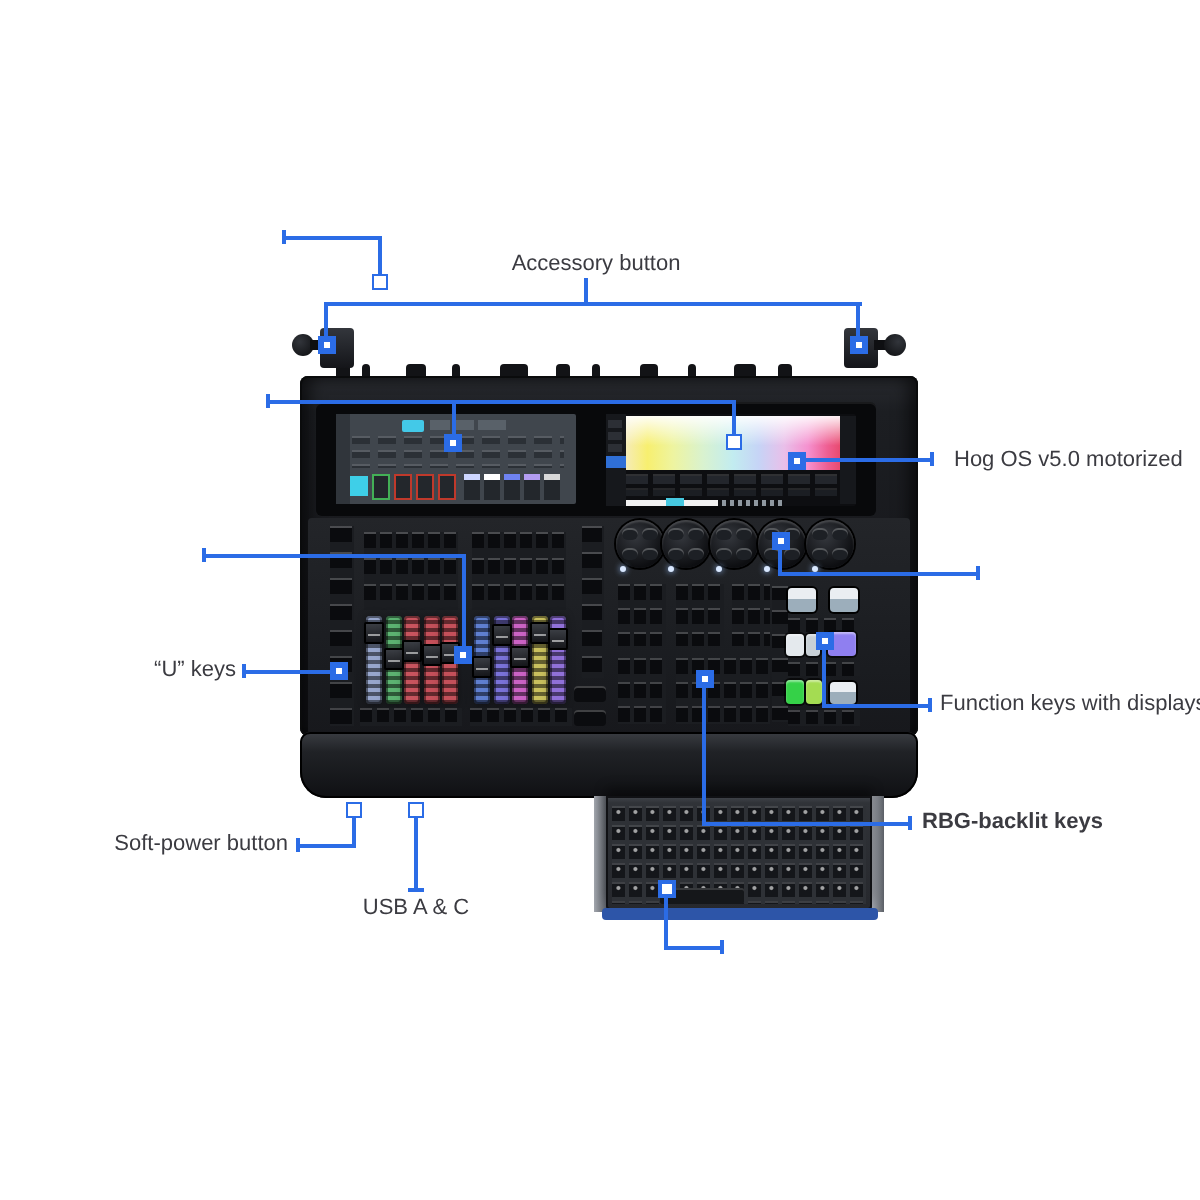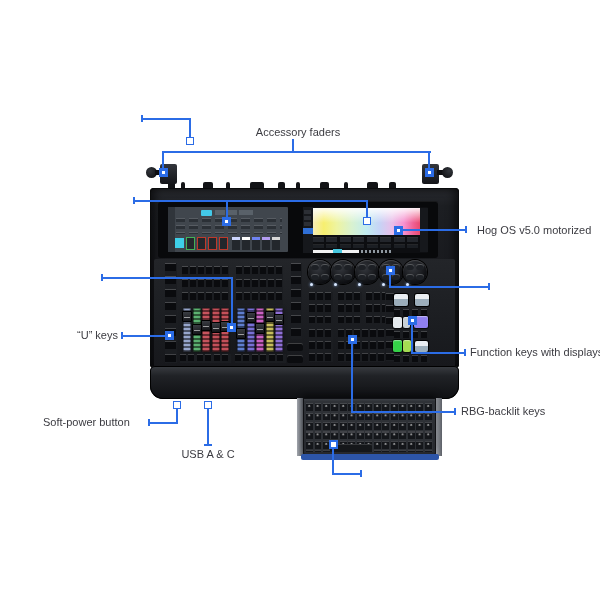--- a/index.html
+++ b/index.html
@@ -226,21 +226,21 @@
                 repeating-linear-gradient(180deg, rgba(255,255,255,.10) 0 1px, #14161a 1px 7.5px, #2e3136 7.5px 9.5px);
               background-size:8.5px 9.5px, auto, auto;"></div>
   <div class="abs" style="left:330px;top:444px;width:42px;height:8px;background:#15171a;border-radius:1px;box-shadow:inset 0 1px 0 rgba(255,255,255,.15);"></div>
   <div class="abs" style="left:301px;top:454px;width:138px;height:6px;background:#2d55a8;border-radius:2px;"></div>
 
   <div class="cl" style="left:141px;top:115px;width:2px;height:7px;"></div>
   <div class="cl" style="left:143px;top:118px;width:48px;height:2px;"></div>
   <div class="cl" style="left:189px;top:118px;width:2px;height:20px;"></div>
   <div class="mk mk-o" style="left:186px;top:137px;"></div>
 
-  <div class="lbl" style="left:246px;top:126px;width:104px;text-align:center;">Accessory faders</div>
+  <div class="lbl" style="left:246px;top:126px;width:104px;text-align:center;">Accessory button</div>
   <div class="cl" style="left:292px;top:139px;width:2px;height:14px;"></div>
   <div class="cl" style="left:162px;top:151px;width:269px;height:2px;"></div>
   <div class="cl" style="left:162px;top:153px;width:2px;height:17px;"></div>
   <div class="cl" style="left:428px;top:153px;width:2px;height:17px;"></div>
   <div class="mk mk-f" style="left:159px;top:168px;"></div>
   <div class="mk mk-f" style="left:425px;top:168px;"></div>
 
   <div class="cl" style="left:133px;top:197px;width:2px;height:7px;"></div>
   <div class="cl" style="left:135px;top:200px;width:233px;height:2px;"></div>
   <div class="cl" style="left:226px;top:202px;width:2px;height:16px;"></div>
@@ -271,31 +271,31 @@
   <div class="mk mk-f" style="left:408px;top:316px;"></div>
   <div class="cl" style="left:411px;top:325px;width:2px;height:29px;"></div>
   <div class="cl" style="left:411px;top:352px;width:54px;height:2px;"></div>
   <div class="cl" style="left:464px;top:349px;width:2px;height:7px;"></div>
   <div class="lbl nowrap" style="left:470px;top:346px;">Function keys with displays</div>
 
   <div class="mk mk-o" style="left:173px;top:401px;"></div>
   <div class="cl" style="left:176px;top:409px;width:2px;height:15px;"></div>
   <div class="cl" style="left:150px;top:422px;width:28px;height:2px;"></div>
   <div class="cl" style="left:148px;top:419px;width:2px;height:7px;"></div>
-  <div class="lbl" style="left:43px;top:416px;width:101px;text-align:left;">Soft-power button</div>
+  <div class="lbl" style="left:43px;top:416px;width:101px;text-align:right;">Soft-power button</div>
 
   <div class="mk mk-o" style="left:204px;top:401px;"></div>
   <div class="cl" style="left:207px;top:409px;width:2px;height:36px;"></div>
   <div class="cl" style="left:204px;top:444px;width:8px;height:2px;"></div>
   <div class="lbl" style="left:162px;top:448px;width:92px;text-align:center;">USB A &amp; C</div>
 
   <div class="mk mk-f" style="left:348px;top:335px;"></div>
   <div class="cl" style="left:351px;top:344px;width:2px;height:69px;"></div>
   <div class="cl" style="left:351px;top:411px;width:104px;height:2px;"></div>
   <div class="cl" style="left:454px;top:408px;width:2px;height:7px;"></div>
-  <div class="lbl nowrap" style="left:461px;top:405px;">RBG-backlit keys</div>
+  <div class="lbl nowrap" style="left:461px;top:405px;font-weight:bold;">RBG-backlit keys</div>
 
   <div class="mk mk-ob" style="left:329px;top:440px;"></div>
   <div class="cl" style="left:332px;top:449px;width:2px;height:26px;"></div>
   <div class="cl" style="left:332px;top:473px;width:29px;height:2px;"></div>
   <div class="cl" style="left:360px;top:470px;width:2px;height:7px;"></div>
 
 </div>
 
 </body></html>

